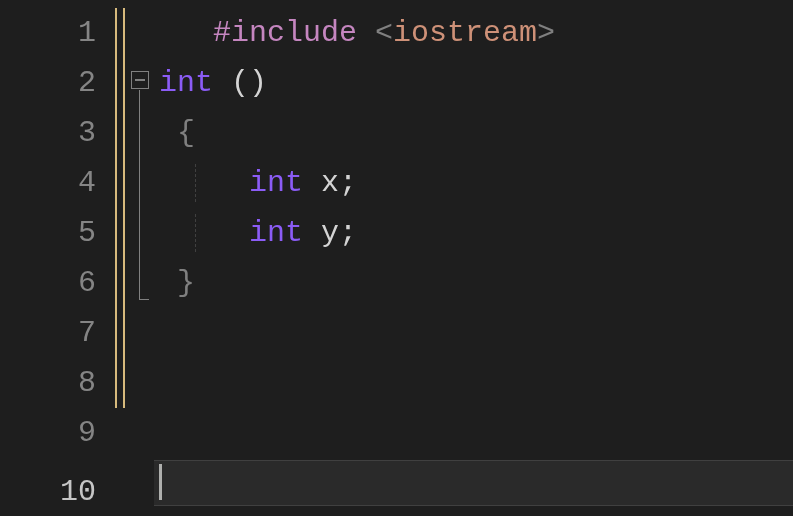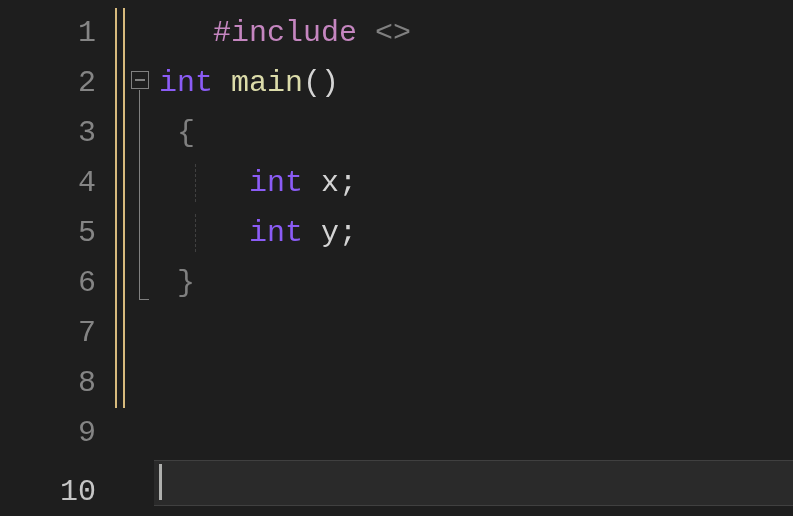--- a/index.html
+++ b/index.html
@@ -195,22 +195,22 @@
     </div>
   <div class="code-area">
     <div class="change-bar">
       <div class="change-bar-fill"></div>
     </div>
     <div class="fold-column">
       <div class="fold-icon"></div>
       <div class="fold-lines"></div>
     </div>
     <div class="code-lines" id="code-lines">
-        <div class="code-line"><span class="">   </span><span class="tok-preproc">#include</span><span class=""> </span><span class="tok-angle">&lt;</span><span class="tok-angle">&gt;</span></div>
-        <div class="code-line"><span class="tok-keyword">int</span><span class=""> </span><span class="tok-func">main</span><span class="tok-punct">()</span></div>
+        <div class="code-line"><span class="">   </span><span class="tok-preproc">#include</span><span class=""> </span><span class="tok-angle">&lt;</span><span class="tok-string">iostream</span><span class="tok-angle">&gt;</span></div>
+        <div class="code-line"><span class="tok-keyword">int</span><span class=""> </span><span class="tok-punct">()</span></div>
         <div class="code-line"><span class="tok-brace"> {</span></div>
         <div class="code-line"><div class="indent-guide"></div><span class="">     </span><span class="tok-keyword">int</span><span class=""> </span><span class="tok-ident">x</span><span class="tok-punct">;</span></div>
         <div class="code-line"><div class="indent-guide"></div><span class="">     </span><span class="tok-keyword">int</span><span class=""> </span><span class="tok-ident">y</span><span class="tok-punct">;</span></div>
         <div class="code-line"><span class="tok-brace"> }</span></div>
         <div class="code-line"></div>
         <div class="code-line"></div>
         <div class="code-line"></div>
         <div class="code-line cursor-line"><div class="current-line-bg"></div><div class="cursor"></div></div>
       </div>
   </div>

